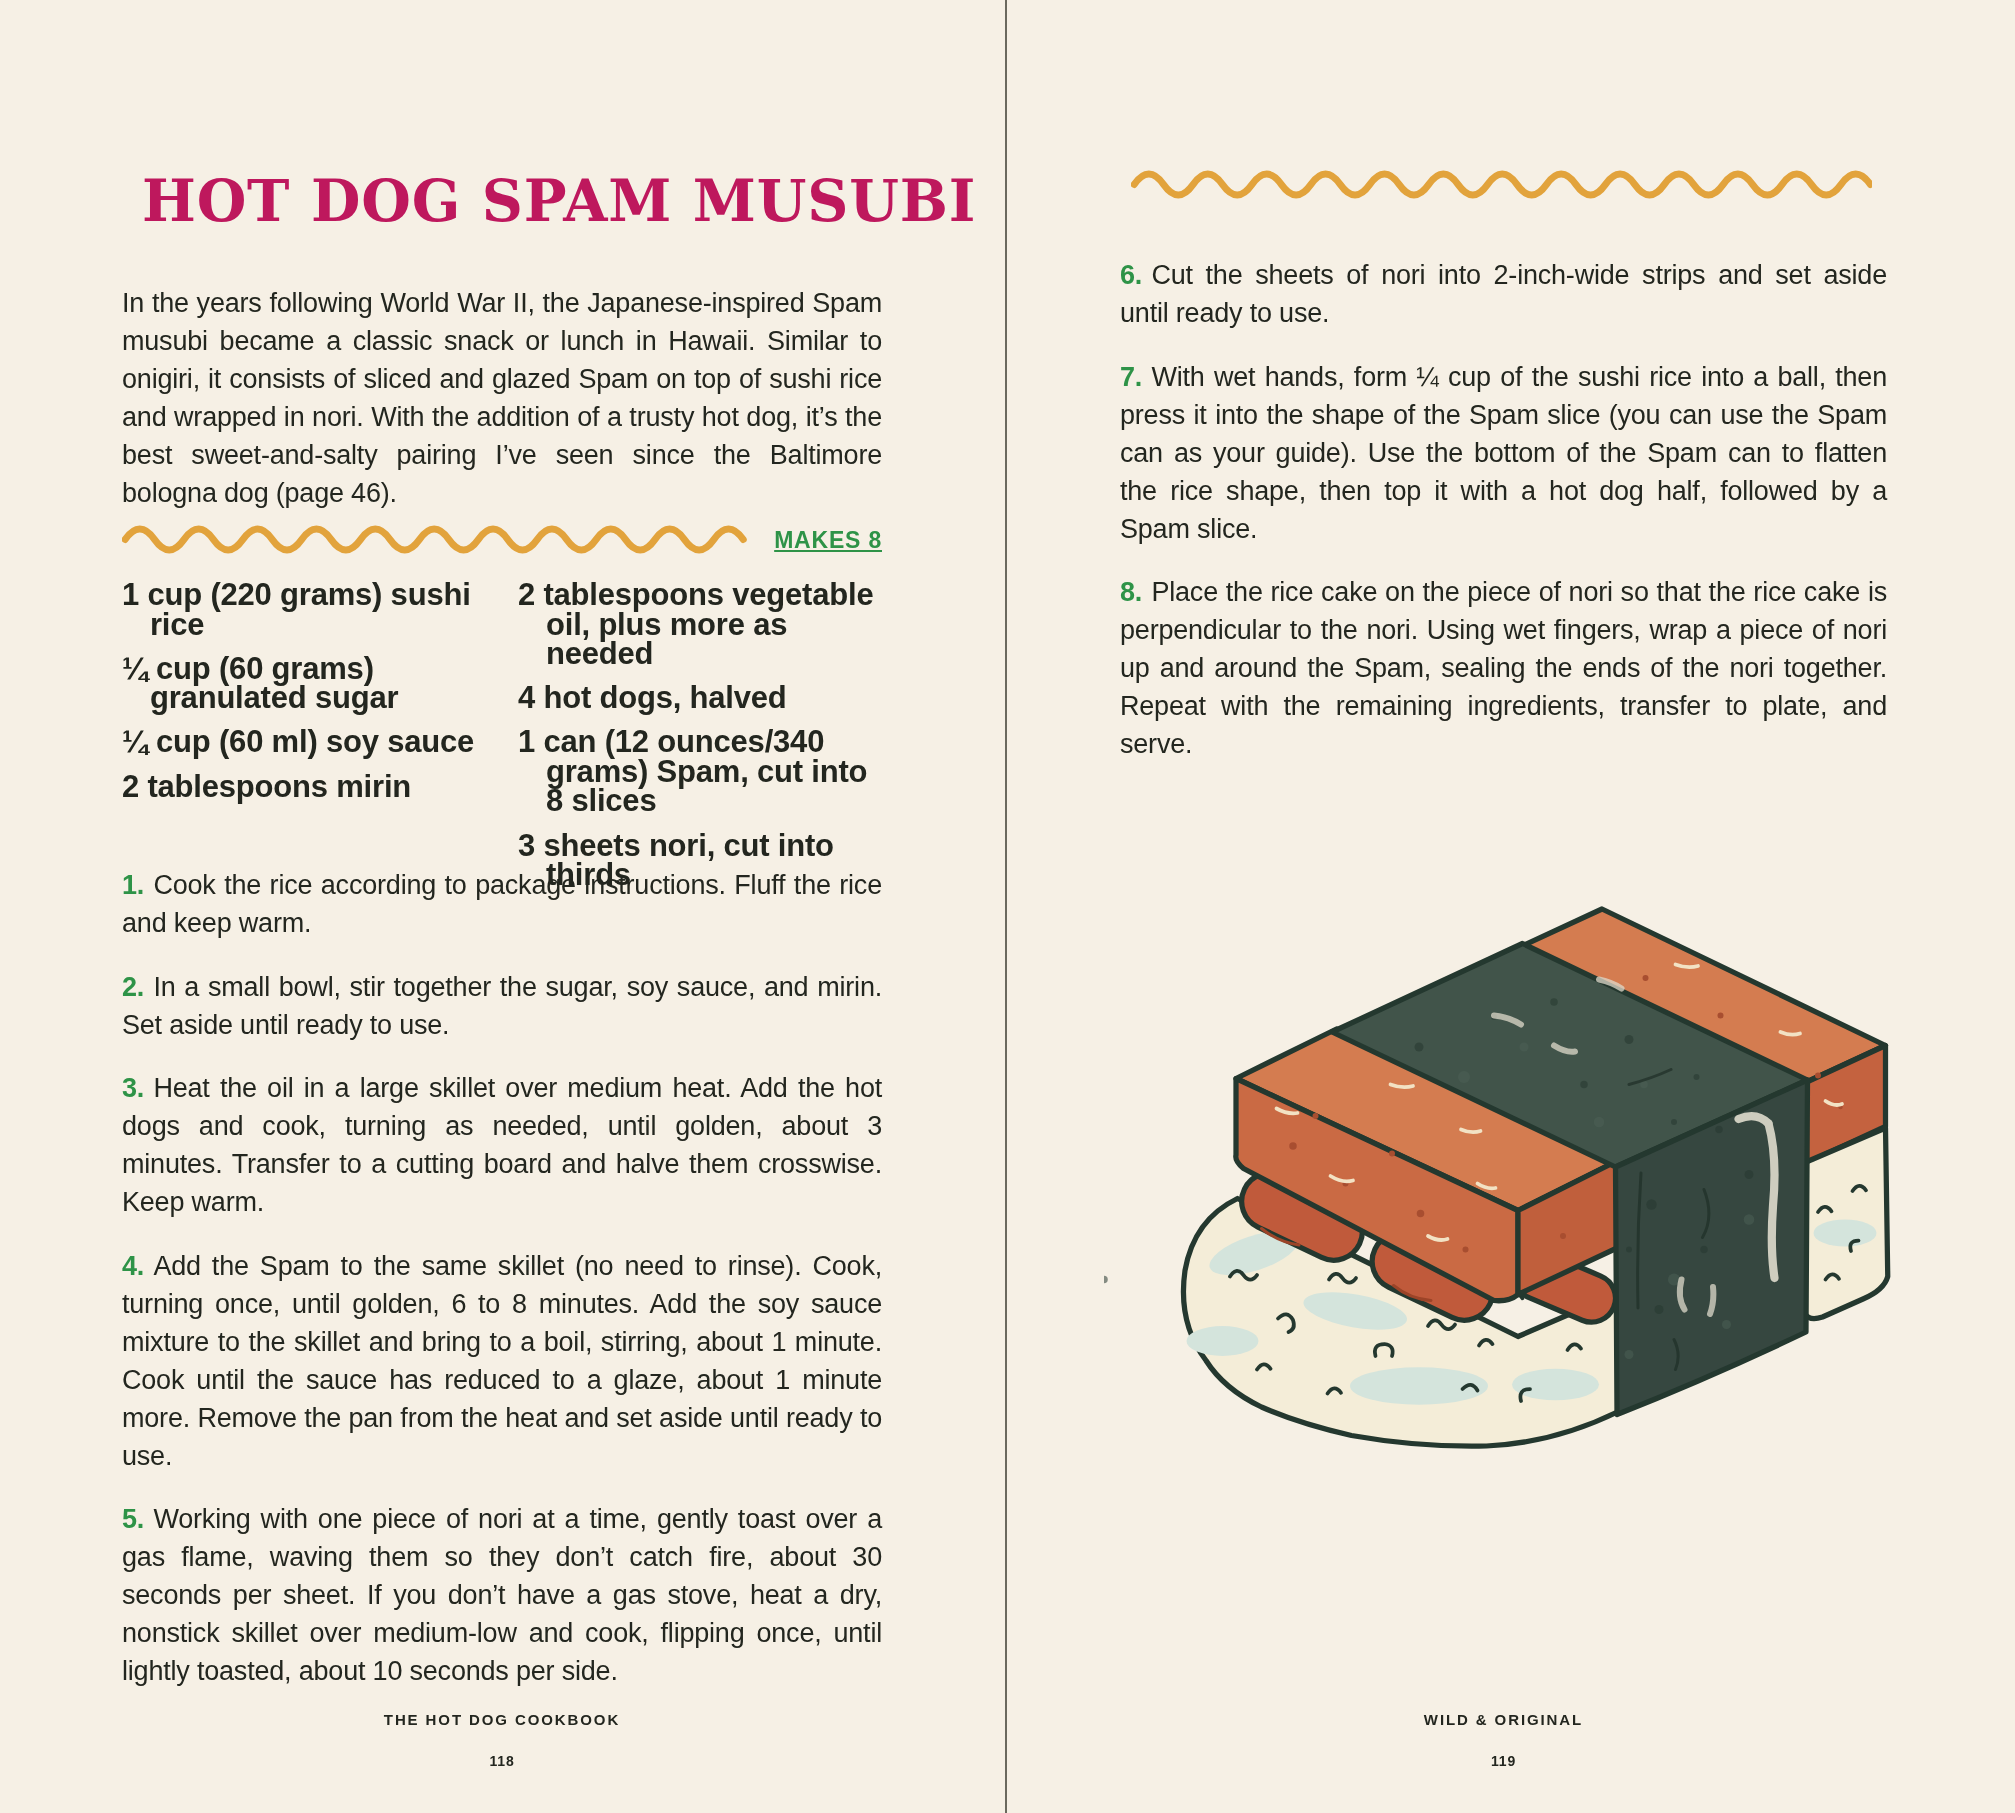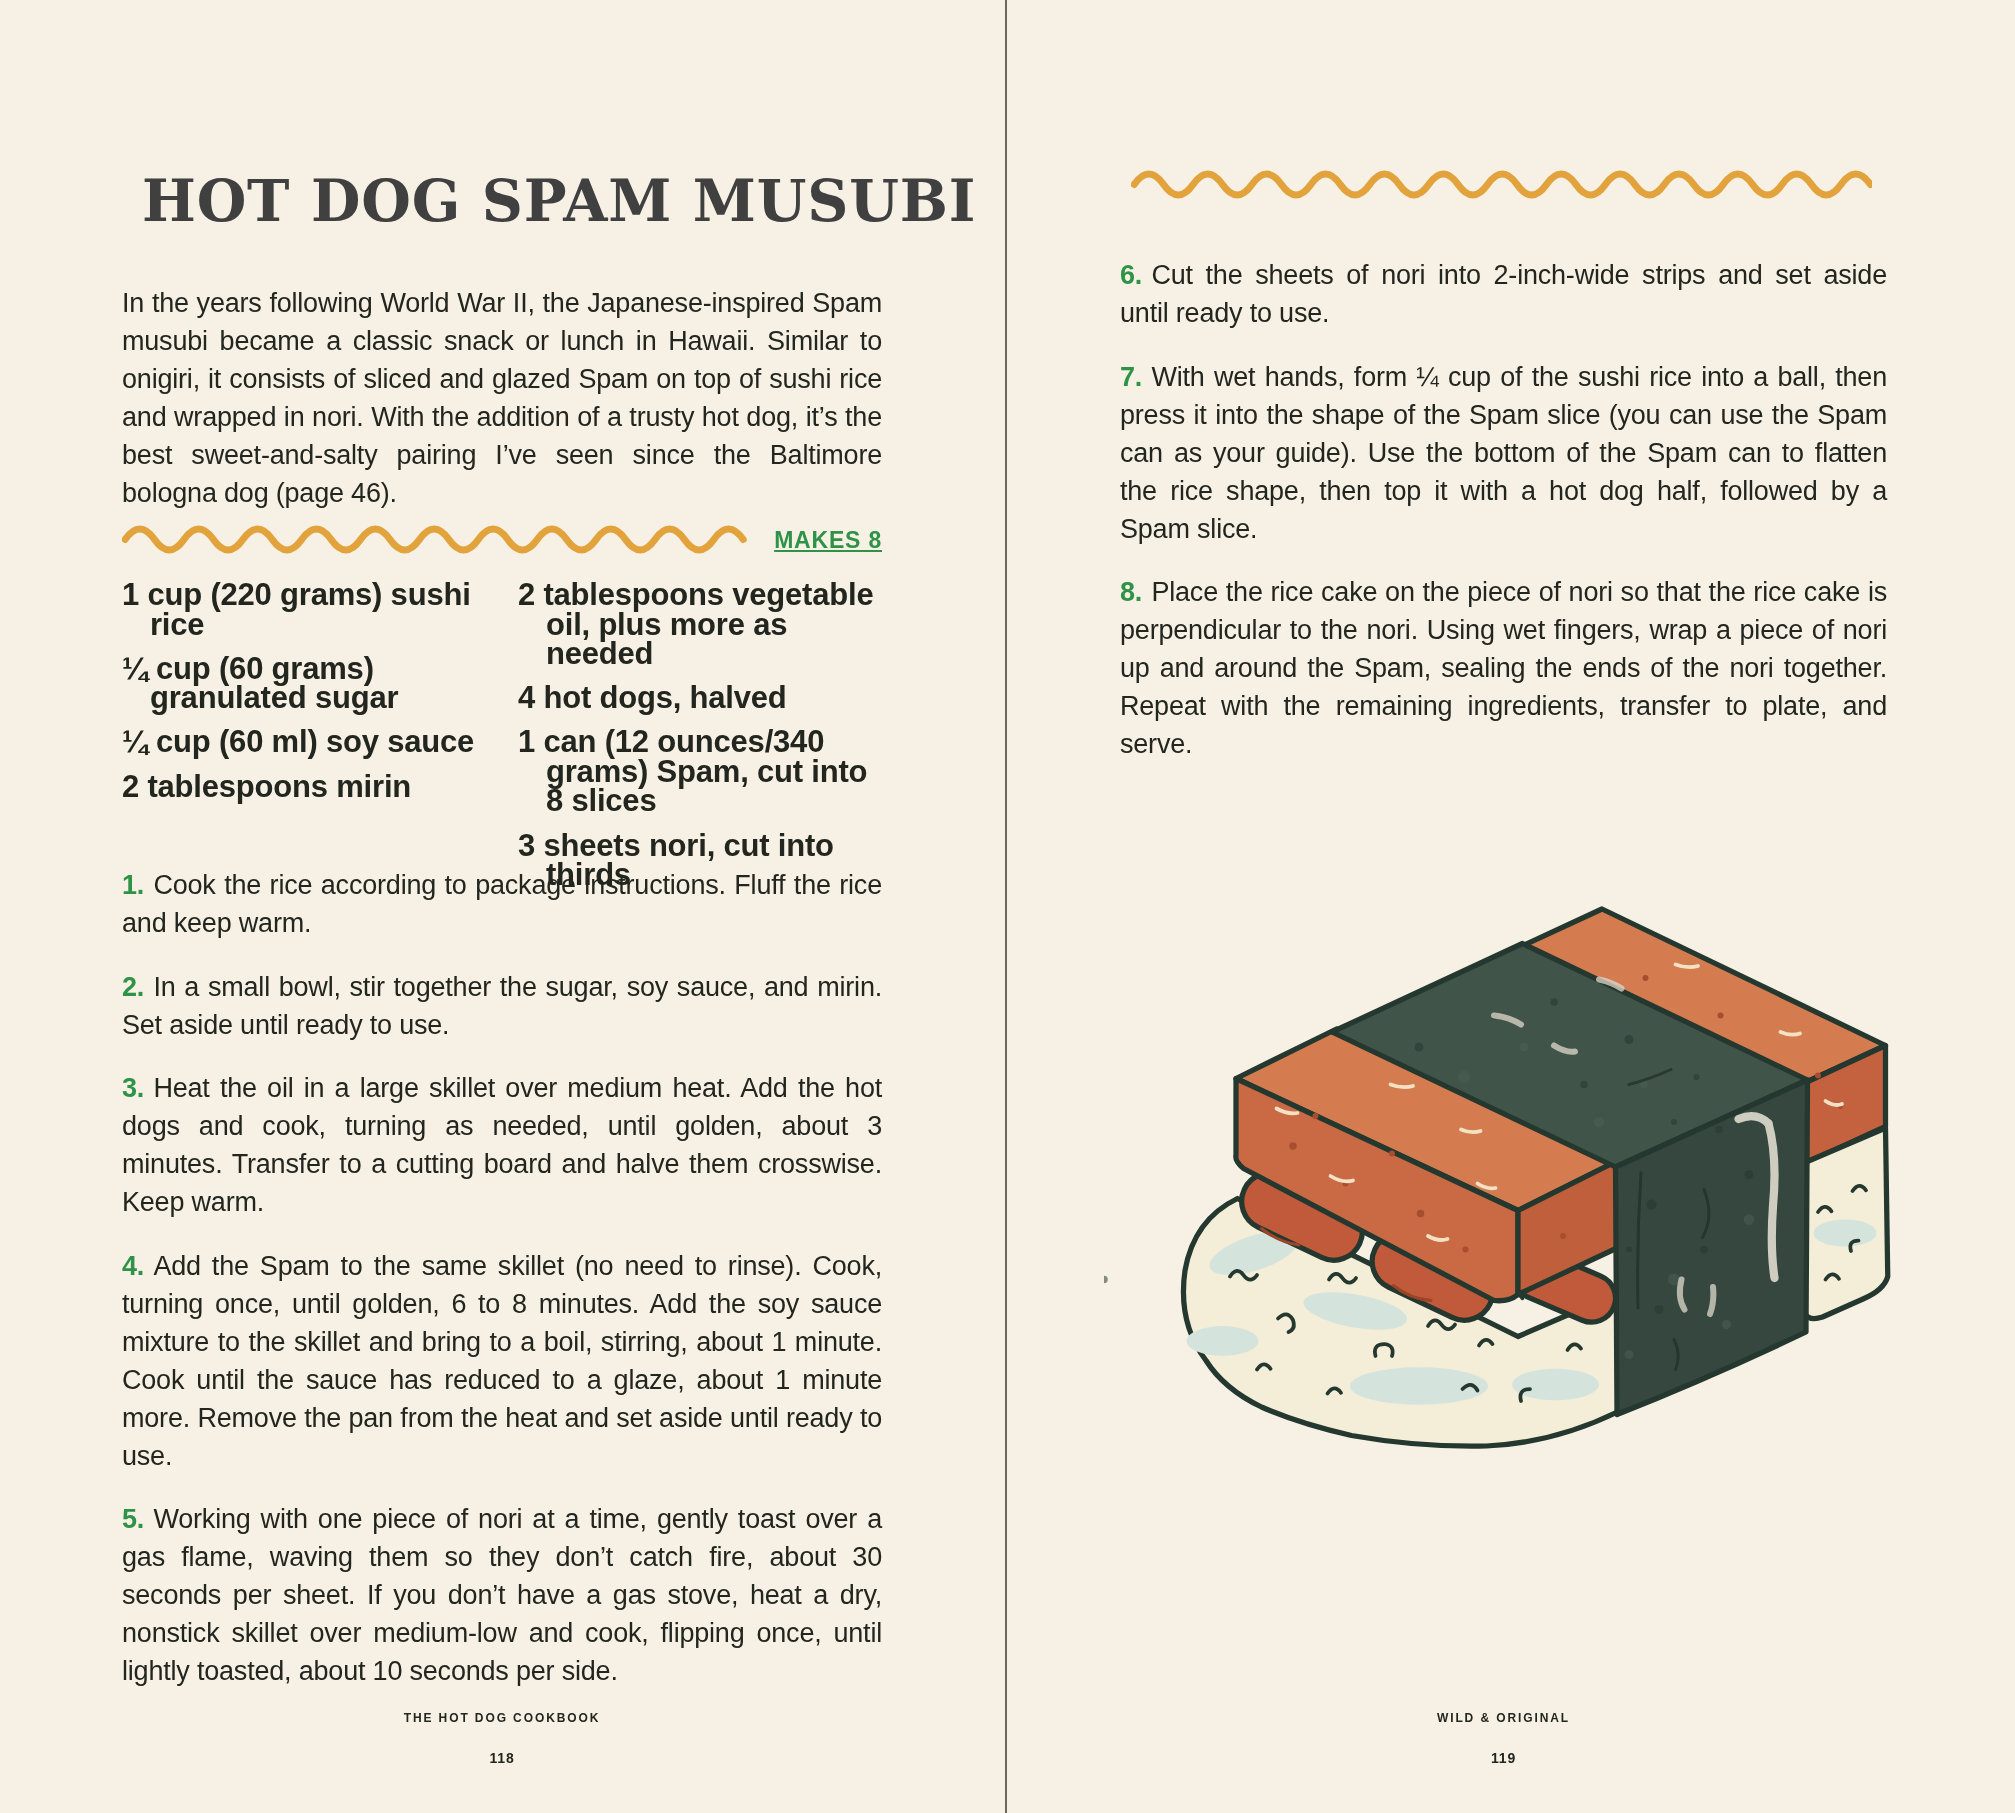--- a/index.html
+++ b/index.html
@@ -16,21 +16,21 @@
   .page-col{position:absolute;top:0;}
   .col-left{left:122px;width:760px;}
   .col-right{left:1120px;width:767px;}
 
   .recipe-title{
     position:absolute;left:20px;top:130px;width:739px;
     font-family:"DejaVu Serif","Liberation Serif",serif;
     font-weight:bold;
     font-size:57px;line-height:65px;
     letter-spacing:0.8px;
-    color:#404040;
+    color:#be185d;
     white-space:nowrap;
   }
   .intro{
     position:absolute;left:0;top:257px;width:760px;
     font-size:27px;line-height:38px;
     text-align:justify;
     letter-spacing:-0.2px;
   }
   .squiggle-row{position:absolute;left:0;top:524px;width:760px;height:36px;}
   .squiggle-row svg{display:block;}
@@ -56,21 +56,21 @@
     text-align:justify;
     letter-spacing:-0.2px;
   }
   .step .num{color:#2e9347;font-weight:bold;margin-right:9.3px;}
 
   .footer{
     position:absolute;left:0;width:100%;top:1711px;
     text-align:center;
   }
   .footer .book{
-    font-size:12px;font-weight:bold;letter-spacing:1.9px;
+    font-size:15px;font-weight:bold;letter-spacing:1.9px;
   }
   .footer .pagenum{
     margin-top:25px;
     font-size:14px;font-weight:bold;letter-spacing:0.8px;
   }
 
   .squiggle-right{position:absolute;left:1131px;top:169px;width:760px;height:36px;}
   .illustration{position:absolute;left:1104px;top:859px;width:825px;height:601px;}
   .illustration svg{display:block;width:100%;height:100%;}
 </style>

